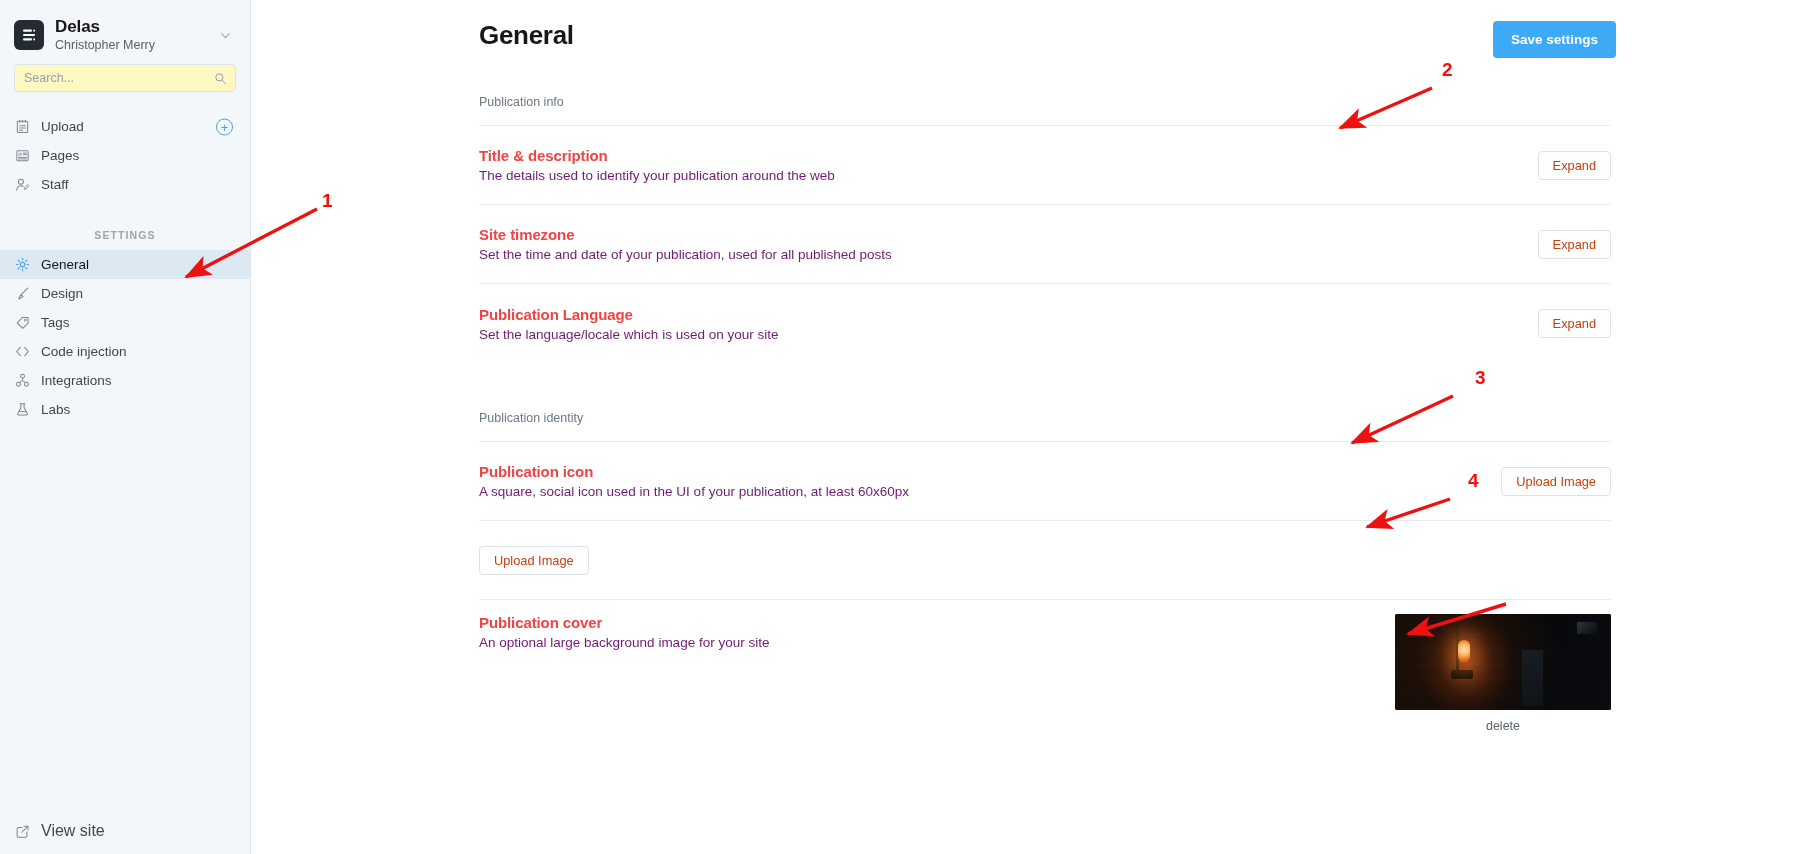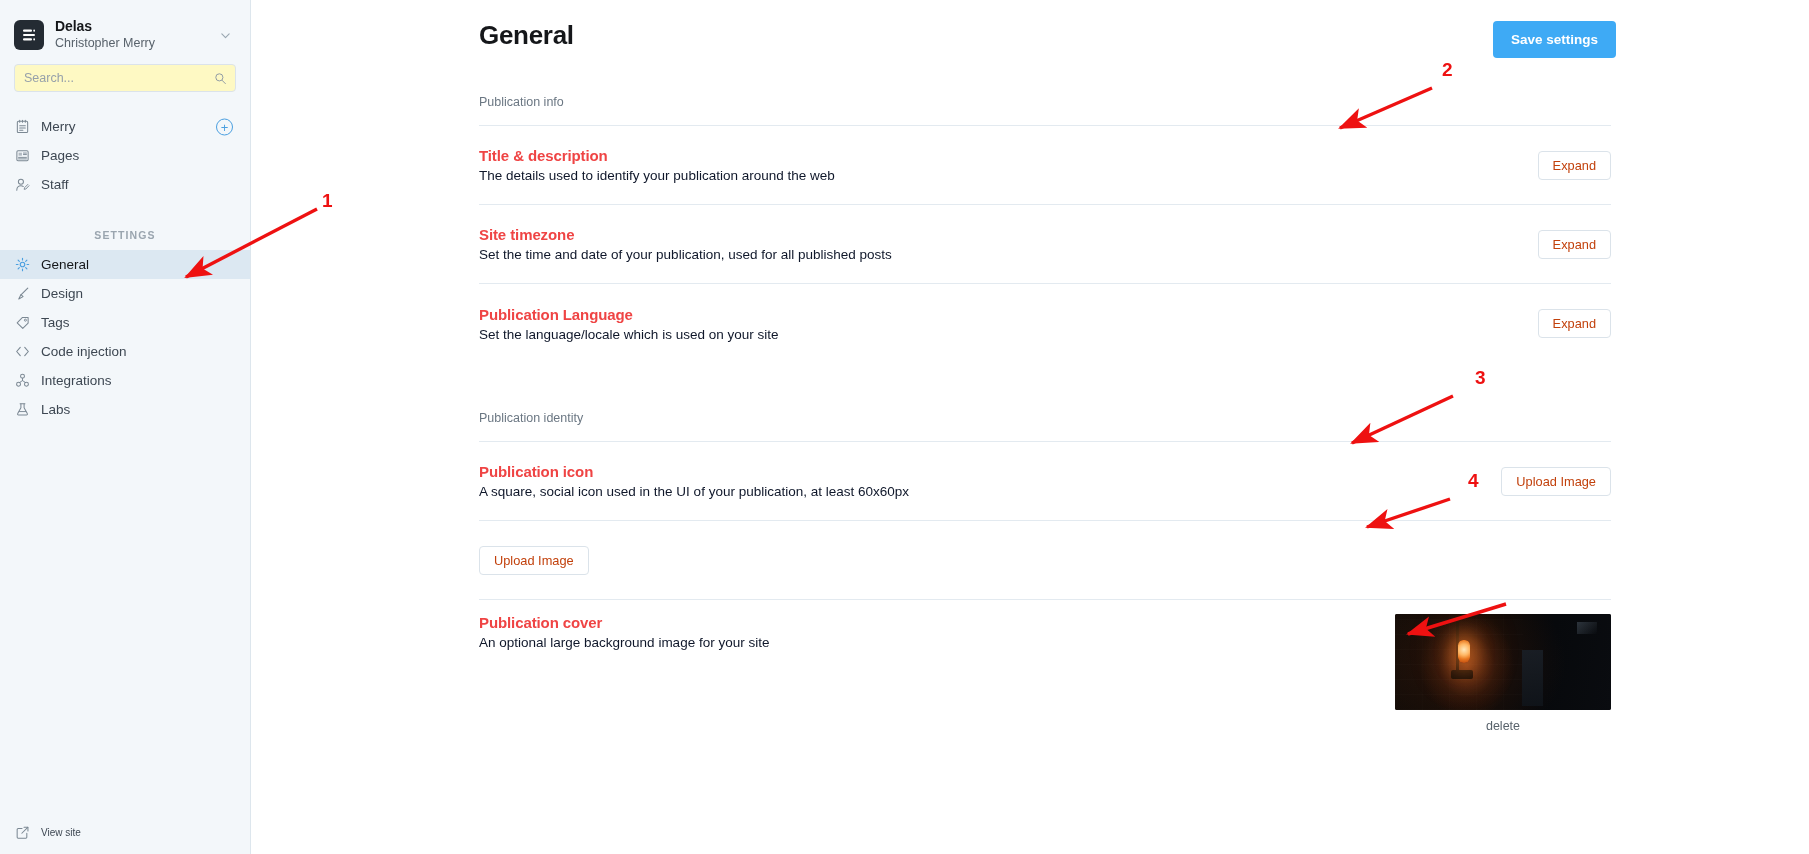--- a/index.html
+++ b/index.html
@@ -24,21 +24,21 @@
     height: 56px;
   }
   .pub-logo {
     width: 30px; height: 30px; border-radius: 6px;
     background: #242b33;
     display: flex; align-items: center; justify-content: center;
     flex: 0 0 30px;
   }
   .pub-logo svg { display: block; }
   .pub-meta { margin-left: 11px; flex: 1 1 auto; min-width: 0; line-height: 1.25; }
-  .pub-name { font-size: 14px; font-weight: bold; color: #15171a; letter-spacing: -0.1px; }
+  .pub-name { font-size: 17px; font-weight: bold; color: #15171a; letter-spacing: -0.1px; }
   .pub-user { font-size: 12.5px; color: #58626b; margin-top: 1px; }
   .pub-chevron { color: #9aa7b1; padding-right: 4px; display: flex; align-items: center; }
 
   .search-wrap { padding: 8px 14px 0 14px; }
   .search-box {
     position: relative;
     height: 28px;
     background: #fef9c3;
     border: 1px solid #dbe3ea;
     border-radius: 4px;
@@ -76,21 +76,21 @@
     font-size: 13px; line-height: 1;
   }
   .nav-section-title {
     font-size: 10.5px; font-weight: bold; letter-spacing: 1.1px;
     color: #9aa5af; padding: 0 15px; margin: 30px 0 9px 0; text-align: center;
   }
   .sidebar-foot {
     position: absolute; left: 0; bottom: 0; width: 100%;
     padding: 0 15px 14px 15px;
   }
-  .foot-item { display: flex; align-items: center; font-size: 10px; color: #3d4752; cursor: pointer; }
+  .foot-item { display: flex; align-items: center; font-size: 16px; color: #3d4752; cursor: pointer; }
   .foot-item .ic { width: 17px; color: #7b8893; display: flex; }
   .foot-item .lbl { margin-left: 9px; }
 
   
   #main { position: absolute; left: 251px; top: 0; width: 1558px; height: 854px; background: #fff; overflow: hidden; }
   .page-title {
     position: absolute; left: 228px; top: 20px;
     font-size: 26px; font-weight: bold; color: #15171a; letter-spacing: -0.3px;
   }
   .save-btn {
@@ -113,21 +113,21 @@
   }
   .setting-row {
     display: flex; align-items: center; justify-content: space-between;
     min-height: 79px;
     border-bottom: 1px solid #e3eaf0;
     padding: 6px 0;
   }
   .setting-row.last { border-bottom: 0; }
   .setting-text { max-width: 880px; }
   .setting-title { font-size: 15px; font-weight: bold; color: #ef4444; margin-bottom: 4px; letter-spacing: -0.1px; }
-  .setting-desc { font-size: 13.5px; color: #0f172a; }
+  .setting-desc { font-size: 13.5px; color: #701a75; }
   .ghost-btn {
     background: #fff; border: 1px solid #dbe3ea; border-radius: 4px;
     color: #c2410c; font-family: "Liberation Sans", sans-serif;
     font-size: 12.8px; height: 29px; padding: 0 14px; cursor: pointer;
     white-space: nowrap;
     display: flex; align-items: center; justify-content: center;
   }
   .cover-row { display: flex; align-items: flex-start; justify-content: space-between; padding-top: 14px; }
   .cover-holder { width: 216px; text-align: center; }
   .cover-img {
@@ -211,21 +211,21 @@
     <div class="nav">
 
       <div class="nav-item">
         <span class="ic">
           <svg width="15" height="15" viewBox="0 0 16 16">
             <rect x="2.5" y="2.5" width="11" height="12" rx="1.2" fill="none" stroke="currentColor" stroke-width="1.1"></rect>
             <path d="M5 1.3v2.2M8 1.3v2.2M11 1.3v2.2" stroke="currentColor" stroke-width="1.1" stroke-linecap="round"></path>
             <path d="M5 7.2h6M5 9.6h6M5 12h3.4" stroke="currentColor" stroke-width="1.1" stroke-linecap="round"></path>
           </svg>
         </span>
-        <span class="lbl">Merry</span>
+        <span class="lbl">Upload</span>
         <span class="nav-plus">+</span>
       </div>
 
       <div class="nav-item">
         <span class="ic">
           <svg width="15" height="15" viewBox="0 0 16 16">
             <rect x="2" y="3" width="12" height="10.5" rx="1.2" fill="none" stroke="currentColor" stroke-width="1.1"></rect>
             <rect x="3.8" y="5" width="3.6" height="3.2" fill="currentColor" opacity=".55"></rect>
             <path d="M9 5.4h3.2M9 7h3.2M3.8 10h8.4M3.8 11.6h8.4" stroke="currentColor" stroke-width="1" stroke-linecap="round"></path>
           </svg>

